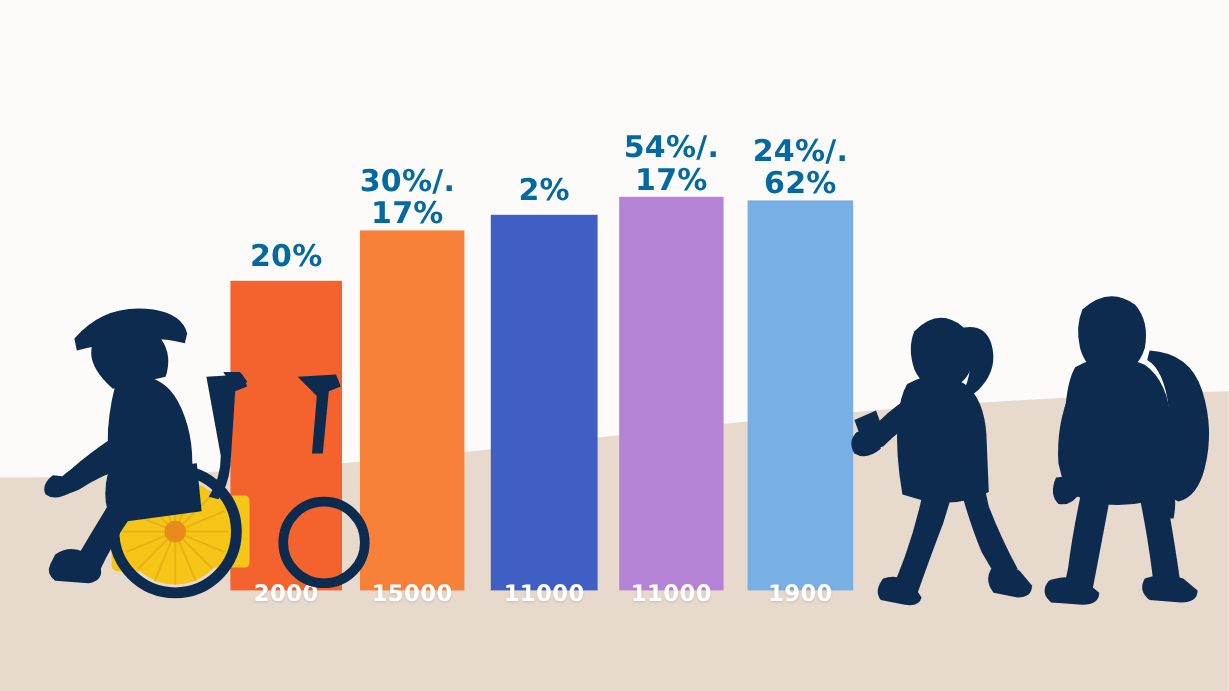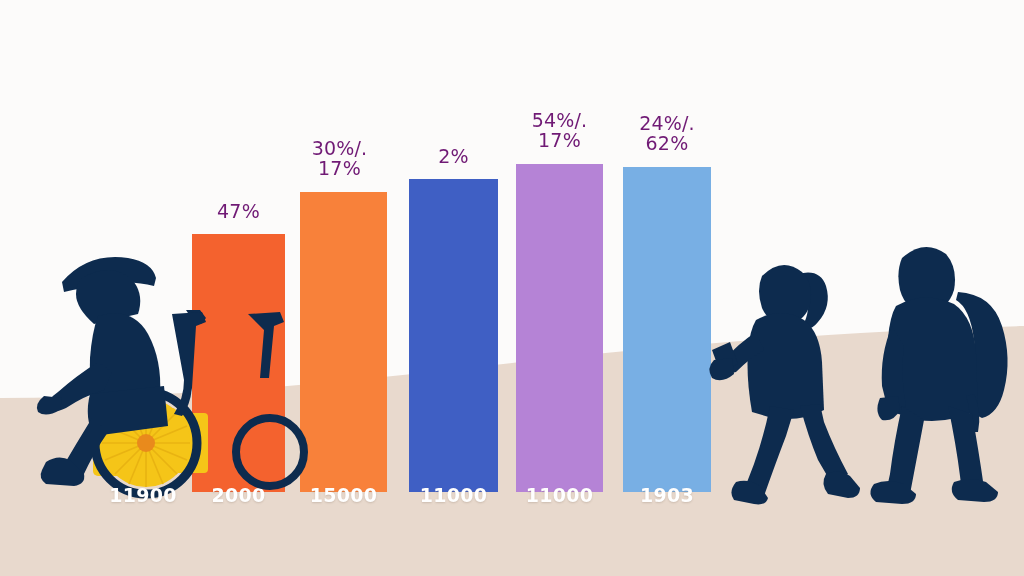--- a/index.html
+++ b/index.html
@@ -12,24 +12,24 @@
 
   
   .bg-white{position:absolute;inset:0;background:#fcfbfa;}
   .ground{position:absolute;left:0;bottom:0;width:1024px;height:250px;}
 
   
   .bar{position:absolute;bottom:84px;}
   .bar-label-pct{
     position:absolute;
     text-align:center;
-    font-weight:400;
-    font-size:19px;
+    font-weight:700;
+    font-size:25px;
     line-height:1.06;
-    color:#701a75;
+    color:#0369a1;
     letter-spacing:0.2px;
     white-space:pre-line;
   }
   .bar-label-val{
     position:absolute;
     text-align:center;
     font-weight:700;
     font-size:19px;
     color:#ffffff;
     letter-spacing:0.3px;
@@ -46,37 +46,37 @@
 <div id="stage">
 
   <div class="bg-white"></div>
 
   <svg class="ground" viewBox="0 0 1024 250" preserveAspectRatio="none" width="1024" height="250">
     <path id="ground-path" d="M0,72 C 180,72 330,58 520,36 C 700,16 870,4 1024,0 L1024,250 L0,250 Z" fill="#e8d9cd"></path>
   </svg>
 
   <div id="bars-layer">
       <div class="bar" style="left: 192px; width: 93px; height: 258px; background: rgb(244, 98, 46);"></div>
-      <div class="bar-label-pct" style="left: 170px; width: 137px; top: 201px;">47%</div>
+      <div class="bar-label-pct" style="left: 170px; width: 137px; top: 201px;">20%</div>
       <div class="bar-label-val" style="left: 174px; width: 129px; top: 484px;">2000</div>
       <div class="bar" style="left: 300px; width: 87px; height: 300px; background: rgb(248, 129, 58);"></div>
       <div class="bar-label-pct" style="left: 274px; width: 131px; top: 138px;">30%/.
 17%</div>
       <div class="bar-label-val" style="left: 282px; width: 123px; top: 484px;">15000</div>
       <div class="bar" style="left: 409px; width: 89px; height: 313px; background: rgb(63, 95, 196);"></div>
       <div class="bar-label-pct" style="left: 387px; width: 133px; top: 146px;">2%</div>
       <div class="bar-label-val" style="left: 391px; width: 125px; top: 484px;">11000</div>
       <div class="bar" style="left: 516px; width: 87px; height: 328px; background: rgb(181, 131, 214);"></div>
       <div class="bar-label-pct" style="left: 494px; width: 131px; top: 110px;">54%/.
 17%</div>
       <div class="bar-label-val" style="left: 498px; width: 123px; top: 484px;">11000</div>
       <div class="bar" style="left: 623px; width: 88px; height: 325px; background: rgb(120, 175, 228);"></div>
       <div class="bar-label-pct" style="left: 601px; width: 132px; top: 113px;">24%/.
 62%</div>
-      <div class="bar-label-val" style="left: 605px; width: 124px; top: 484px;">1903</div>
+      <div class="bar-label-val" style="left: 605px; width: 124px; top: 484px;">1900</div>
     </div>
 
   <div class="person" style="left:36px; top:238px; width:280px; height:268px;">
     <svg viewBox="0 0 280 268" width="280" height="268">
 
       <rect x="57" y="170" width="84" height="68" rx="5" fill="#f5c518"></rect>
       <rect x="96" y="175" width="76" height="60" rx="4" fill="#f5c518"></rect>
 
       <circle cx="110" cy="205" r="51" fill="none" stroke="#0d2b4e" stroke-width="9"></circle>
 
@@ -146,15 +146,14 @@
       <path d="M30,92 Q18,120 20,152 L26,176 L44,172 Q38,142 42,112 Z" fill="#0d2b4e"></path>
       <path d="M18,164 Q12,178 20,186 Q32,188 38,176 L36,162 Z" fill="#0d2b4e"></path>
       <path d="M112,160 Q120,178 116,198 L106,198 Q110,178 104,162 Z" fill="#0d2b4e"></path>
       <path d="M40,172 Q32,208 28,240 L24,258 L48,260 Q56,218 62,186 Z" fill="#0d2b4e"></path>
       <path d="M86,172 Q94,210 98,242 L100,258 L122,254 Q116,212 110,180 Z" fill="#0d2b4e"></path>
       <path d="M12,250 Q26,244 42,250 L54,260 Q54,270 40,270 L14,268 Q4,260 12,250 Z" fill="#0d2b4e"></path>
       <path d="M92,248 Q108,242 124,248 L136,258 Q136,268 122,268 L96,266 Q86,258 92,248 Z" fill="#0d2b4e"></path>
     </svg>
   </div>
 
-  <div class="bar-label-val" style="left:88px; top:484px; width:110px;">11900</div>
 
 </div>
 
 </body></html>

